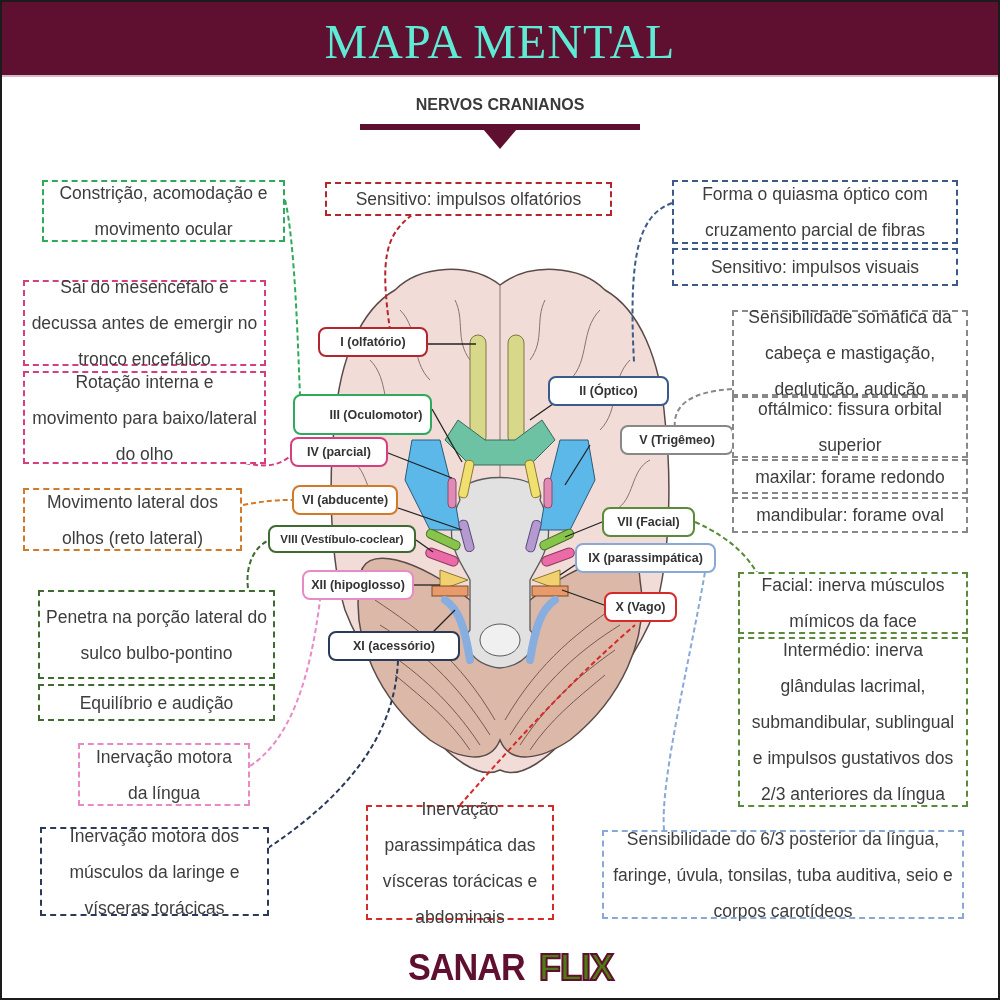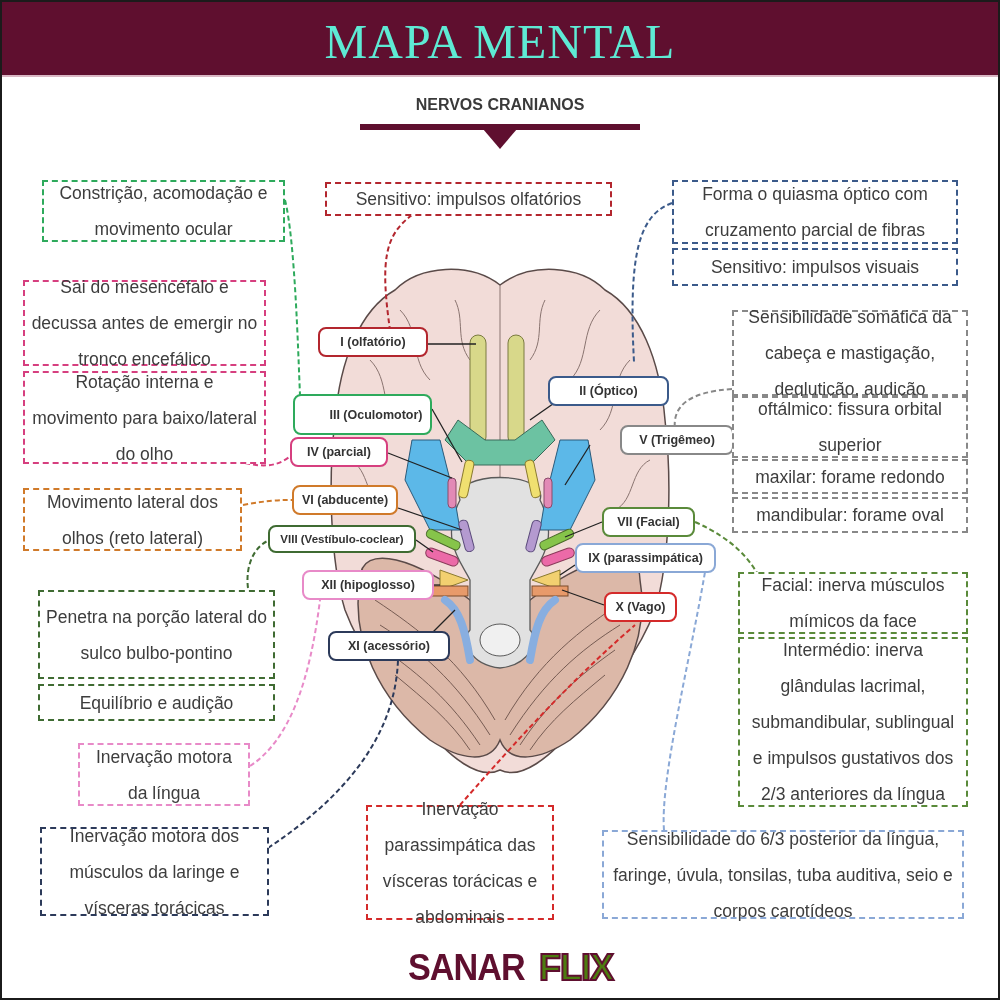--- a/index.html
+++ b/index.html
@@ -129,22 +129,22 @@
 <div class="lbl" style="left:318px;top:327px;width:110px;height:30px;border-color:#b3262e;">I (olfatório)</div>
 <div class="lbl" style="left:548px;top:361px;width:121px;height:30px;border-color:#3b5a8a;margin-top:15px;">II (Óptico)</div>
 <div class="lbl" style="left:293px;top:394px;width:139px;height:41px;border-color:#2eaa5c;padding-left:27px;">III (Oculomotor)</div>
 <div class="lbl" style="left:290px;top:437px;width:98px;height:30px;border-color:#d63f7f;">IV (parcial)</div>
 <div class="lbl" style="left:580px;top:425px;width:114px;height:30px;border-color:#888888;margin-left:40px;">V (Trigêmeo)</div>
 <div class="lbl" style="left:292px;top:485px;width:106px;height:30px;border-color:#d07a2a;">VI (abducente)</div>
 <div class="lbl" style="left:602px;top:507px;width:93px;height:30px;border-color:#5a8a3a;">VII (Facial)</div>
 <div class="lbl" style="left:268px;top:525px;width:148px;height:28px;border-color:#3f6b32;font-size:11.5px;">VIII (Vestíbulo-coclear)</div>
 <div class="lbl" style="left:575px;top:543px;width:141px;height:30px;border-color:#8aa8d6;">IX (parassimpática)</div>
 <div class="lbl" style="left:604px;top:592px;width:73px;height:30px;border-color:#d42a2a;">X (Vago)</div>
-<div class="lbl" style="left:328px;top:631px;width:122px;height:30px;border-color:#2c3a5a;">XI (acessório)</div>
-<div class="lbl" style="left:302px;top:570px;width:132px;height:30px;border-color:#e88ac8;">XII (hipoglosso)</div>
+<div class="lbl" style="left:328px;top:631px;width:132px;height:30px;border-color:#2c3a5a;">XI (acessório)</div>
+<div class="lbl" style="left:302px;top:570px;width:112px;height:30px;border-color:#e88ac8;">XII (hipoglosso)</div>
 
 <div class="note" style="left:325px;top:182px;width:287px;height:34px;border-color:#b3262e;">Sensitivo: impulsos olfatórios</div>
 
 <div class="note" style="left:672px;top:180px;width:286px;height:64px;border-color:#3b5a8a;">Forma o quiasma óptico com cruzamento parcial de fibras</div>
 <div class="note" style="left:672px;top:248px;width:286px;height:38px;border-color:#3b5a8a;">Sensitivo: impulsos visuais</div>
 
 <div class="note" style="left:42px;top:180px;width:243px;height:62px;border-color:#2eaa5c;">Constrição, acomodação e movimento ocular</div>
 
 <div class="note" style="left:23px;top:280px;width:243px;height:86px;border-color:#d63f7f;">Sai do mesencéfalo e decussa antes de emergir no tronco encefálico</div>
 <div class="note" style="left:23px;top:371px;width:243px;height:93px;border-color:#d63f7f;">Rotação interna e movimento para baixo/lateral do olho</div>

